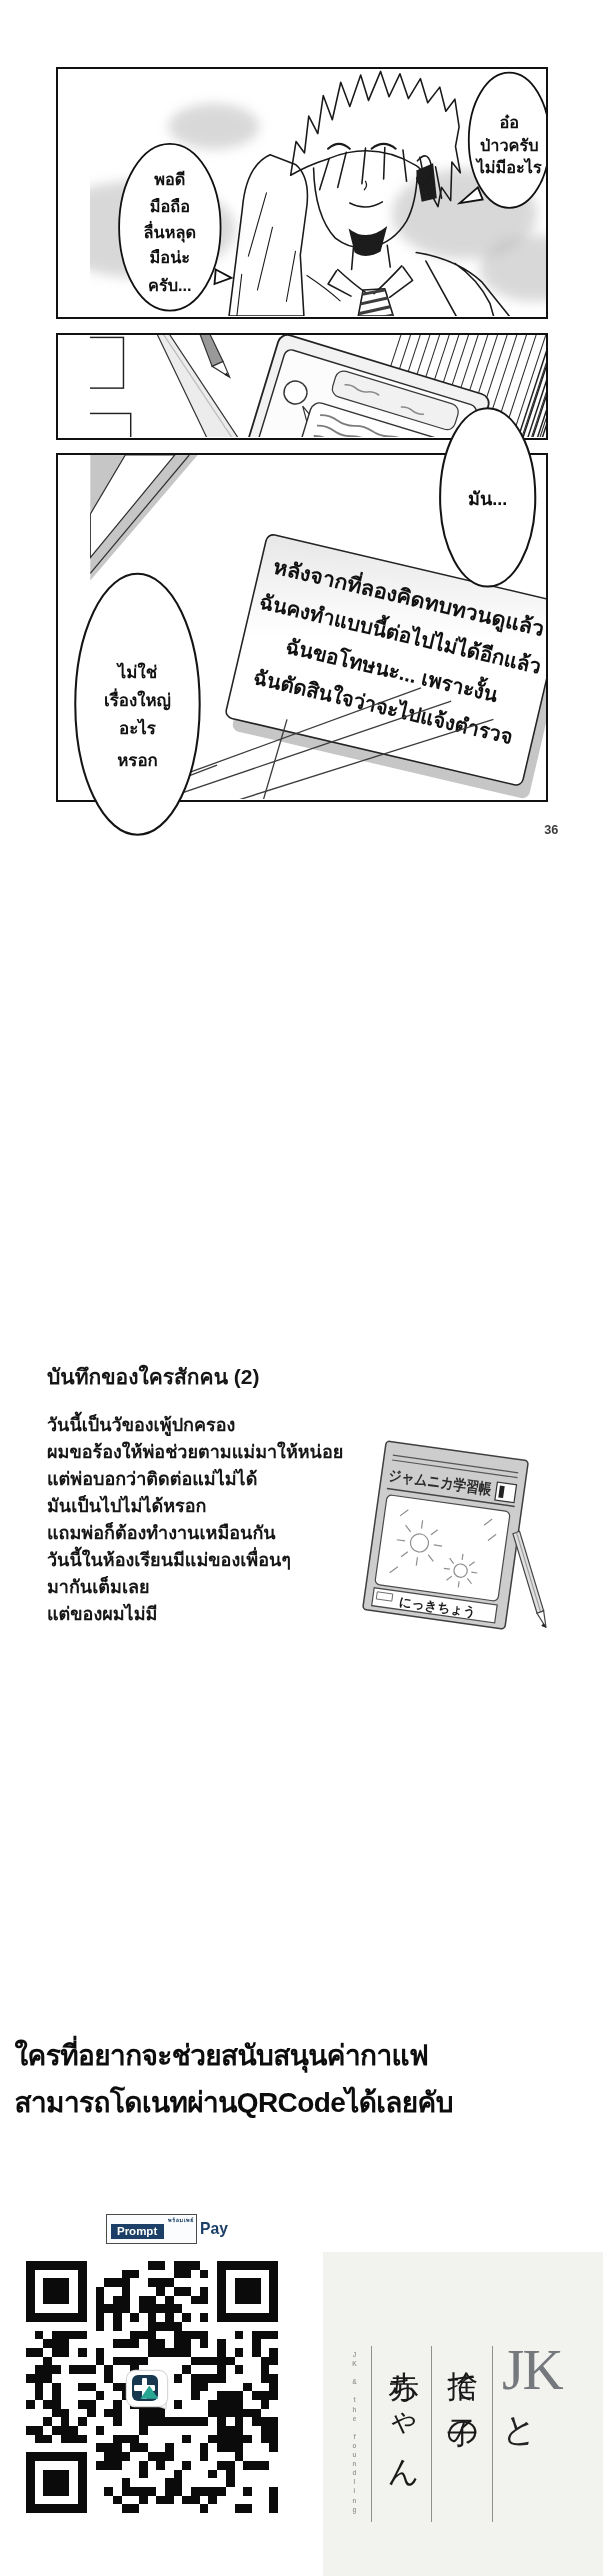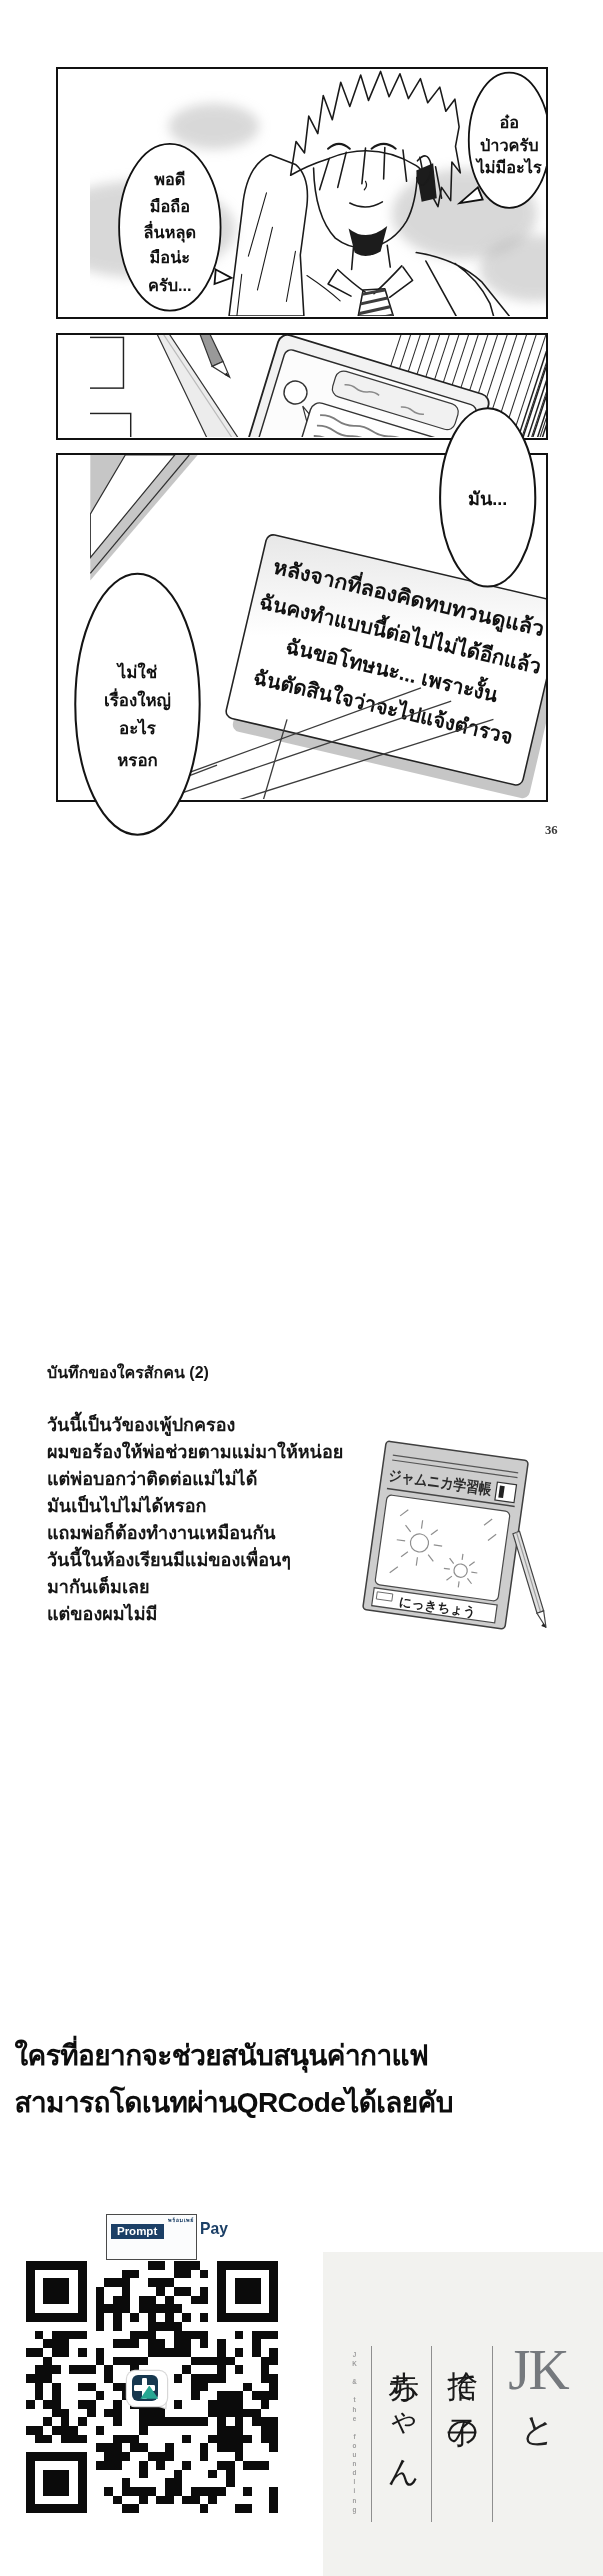--- a/index.html
+++ b/index.html
@@ -4,26 +4,26 @@
 <style>
   html,body{margin:0;padding:0;background:#ffffff;}
   body{font-family:"Liberation Sans","DejaVu Sans",sans-serif;}
   .screen{position:relative;width:604px;height:2576px;background:#ffffff;overflow:hidden;}
   .abs{position:absolute;}
   .panel{position:absolute;left:56px;width:492px;border:2.4px solid #111;background:#fff;box-sizing:border-box;overflow:hidden;padding-left:32px;}
   .panel svg{display:block;}
   .tone{fill:#b3b3b3;opacity:.5;filter:url(#blur1);}
   .ln{stroke:#1a1a1a;stroke-width:2.6;fill:none;stroke-linecap:round;stroke-linejoin:round;}
   .bubtxt{font-family:"Liberation Sans","DejaVu Sans",sans-serif;font-weight:700;fill:#111;}
-  .pagenum{color:#3c3c3c;font-size:12.7px;font-weight:600;font-family:Liberation Serif, serif;}
-  .diary-title{font-size:16px;font-weight:600;color:#161616;}
+  .pagenum{color:#3c3c3c;font-size:12.7px;font-weight:600;}
+  .diary-title{font-size:21px;font-weight:600;color:#161616;}
   .diary-line{font-size:18px;font-weight:600;color:#161616;height:27px;line-height:27px;white-space:nowrap;}
   .donate-line{font-size:28px;font-weight:700;color:#0d0d0d;white-space:nowrap;letter-spacing:-0.6px;}
   
-  .pp-box{left:106px;top:2214px;width:91px;height:46px;border:1.2px solid #4a4a4a;background:#fbfcfd;box-sizing:border-box;}
+  .pp-box{left:106px;top:2214px;width:91px;height:30px;border:1.2px solid #4a4a4a;background:#fbfcfd;box-sizing:border-box;}
   .pp-prompt{position:absolute;left:3.6px;top:9px;width:53px;height:14.5px;background:#1b3f66;color:#fff;font-size:11.5px;font-weight:700;text-align:center;line-height:14.5px;}
   .pp-pay{position:absolute;left:57px;top:5.4px;color:#1b3f66;font-size:15.7px;font-weight:700;padding-left:36px;}
   .pp-thai{position:absolute;left:52px;top:1.2px;width:35px;font-size:5.4px;color:#1b3f66;text-align:right;letter-spacing:0.6px;font-weight:700;}
   
   .qr{left:26px;top:2261px;width:252px;height:252px;display:grid;grid-template-columns:repeat(29,1fr);grid-template-rows:repeat(29,1fr);}
   .qc{background:#fff;}
   .qc.d{background:#0b0b0b;}
   .qr-logo{left:127px;top:2371px;width:40px;height:35px;background:#fff;border-radius:7.9px;box-shadow:0 0 0 1.2px #d7d7d7;}
   .qr-logo-tail{left:155px;top:2395px;width:11px;height:11px;background:#fff;transform:rotate(18deg) skew(14deg);box-shadow:1.2px 1.2px 0 0 #d7d7d7;}
   .qr-navy{position:absolute;left:4.8px;top:4.2px;width:26px;height:26px;border-radius:6px;background:#17384f;}
@@ -1136,21 +1136,21 @@
         <div class="qr-plus-h"></div>
     </div>
     <div class="qr-teal"></div>
   </div>
   <div class="abs qr-logo-tail" style="z-index:5;"></div>
 
   <div class="abs cover">
     <div class="vrule" style="left:48px;"></div>
     <div class="vrule" style="left:108px;"></div>
     <div class="vrule" style="left:169px;"></div>
-    <div class="abs" style="left:179px;top:91px;width:72px;text-align:center;">
+    <div class="abs" style="left:179px;top:91px;width:72px;">
       <div class="serif jk-big">JK</div>
       <div class="serif jk-to">と</div>
     </div>
     <div class="serif vtext jp-col" style="left:118px;">捨て子の</div>
     <div class="serif vtext jp-col" style="left:59px;">赤ちゃん</div>
     <div class="vtext cov-sub">JK &amp; the foundling</div>
   </div>
 
 </div>
 

